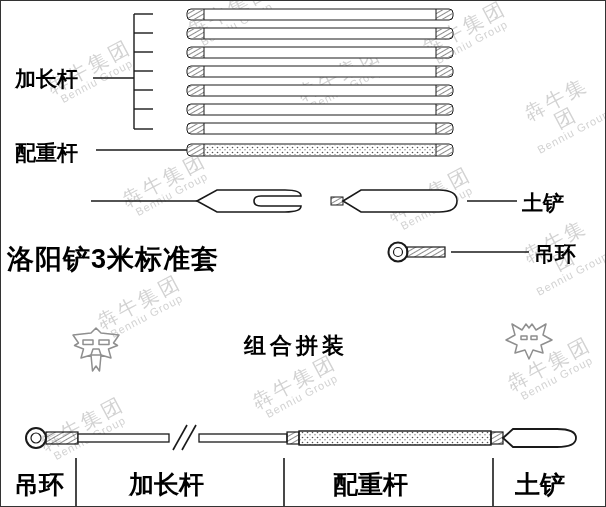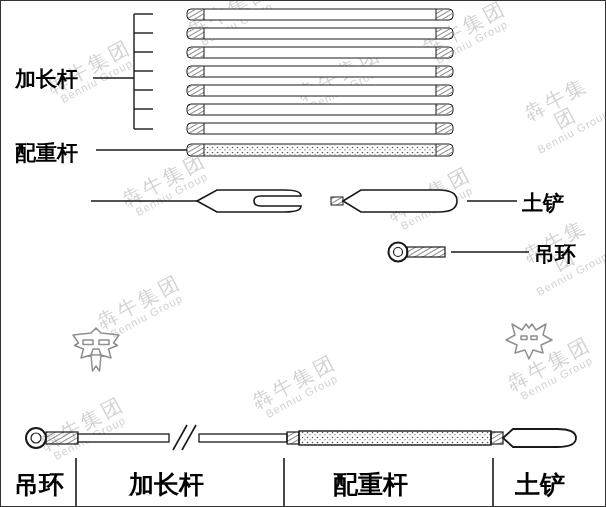--- a/index.html
+++ b/index.html
@@ -72,20 +72,22 @@
     </div>
   <div class="wm" style="left:38px;top:412px">
       <span class="wm-cn">犇牛集团</span>
       <span class="wm-en">Benniu Group</span>
     </div>
 
   <div class="side-label" style="left:14px;top:64px">加长杆</div>
   <div class="side-label" style="left:14px;top:138px">配重杆</div>
   <div class="side-label" style="left:521px;top:188px">土铲</div>
   <div class="side-label" style="left:533px;top:239px">吊环</div>
+  <div class="page-title">洛阳铲3米标准套</div>
+  <div class="assembly-title">组合拼装</div>
 
   <div class="bottom-label" style="left:13px">吊环</div>
   <div class="bottom-label" style="left:128px">加长杆</div>
   <div class="bottom-label" style="left:332px">配重杆</div>
   <div class="bottom-label" style="left:514px">土铲</div>
 
   <svg class="diagram" width="606" height="507" viewBox="0 0 606 507">
     <defs>
       <pattern id="hatch" width="4" height="4" patternUnits="userSpaceOnUse" patternTransform="rotate(60)">
         <line x1="0" y1="0" x2="0" y2="4" stroke="#2a2a2a" stroke-width="1.1"></line>

